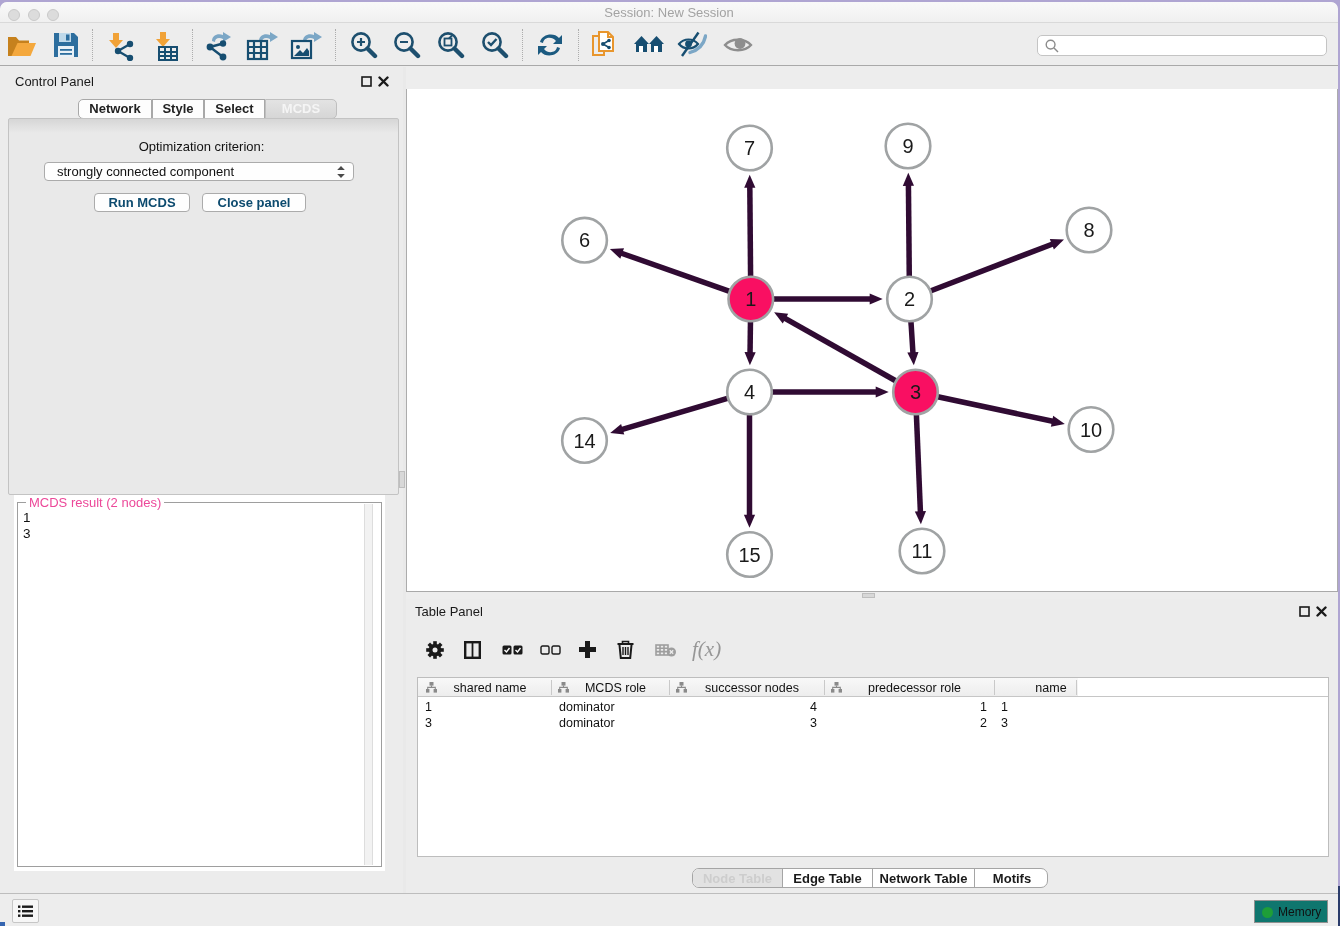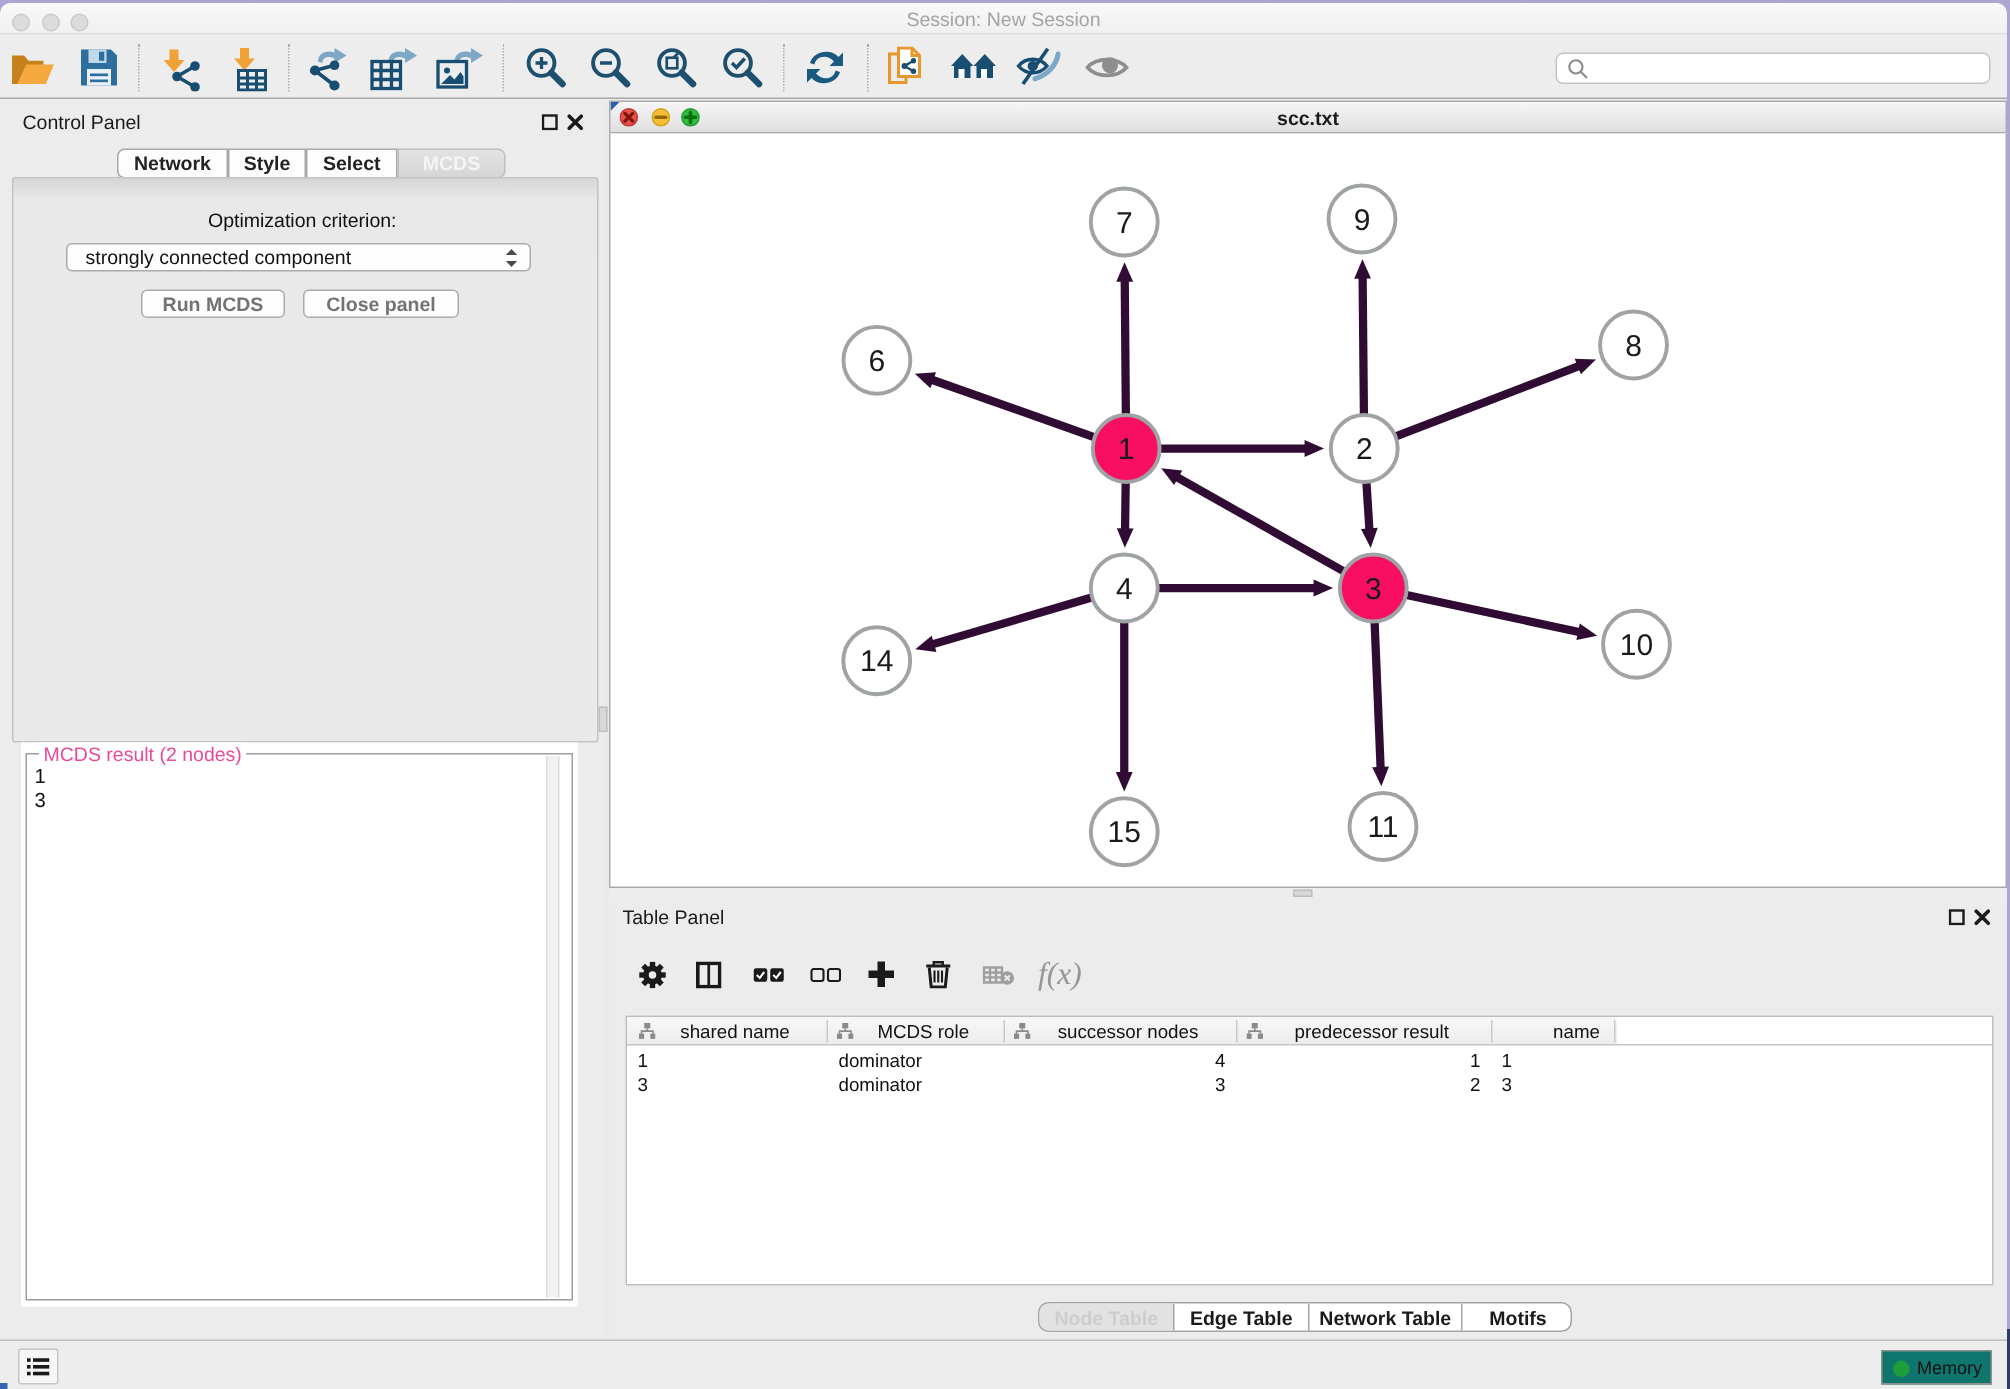--- a/index.html
+++ b/index.html
@@ -16,21 +16,21 @@
 #searchbox { position:absolute; left:1037px; top:11px; width:290px; height:21px; background:#fff; border:1px solid #C4C4C4; border-radius:5px; }
 
 #cpanel { position:absolute; left:0; top:65px; width:403px; height:826px; background:#ECECEC; }
 #cp-title { position:absolute; left:15px; top:7px; font-size:13px; color:#1A1A1A; }
 .minibtn { position:absolute; top:9px; }
 .tabs { position:absolute; top:32px; height:20px; }
 .tab { position:absolute; top:0; height:20px; background:#FDFDFD; border:1px solid #A8A8A8; color:#222; font-size:13px; font-weight:bold; text-align:center; line-height:18px; }
 #tabpane { position:absolute; left:8px; top:51px; width:391px; height:377px; background:linear-gradient(#D6D6D6 0px, #E9E9E9 14px); border:1px solid #C3C3C3; border-radius:2px; }
 #optlabel { position:absolute; left:0; top:72px; width:100%; text-align:center; font-size:13px; color:#111; }
 #dropdown { position:absolute; left:44px; top:95px; width:310px; height:19px; background:#FEFEFE; border:1px solid #ABABAB; border-radius:4px; font-size:13px; color:#111; line-height:17px; padding-left:12px; }
-.btn { position:absolute; top:126px; height:19px; background:#FEFEFE; border:1px solid #ABABAB; border-radius:4px; font-size:13px; font-weight:bold; color:#737373; text-align:center; line-height:17px; }
+.btn { position:absolute; top:126px; height:19px; background:#FEFEFE; border:1px solid #ABABAB; border-radius:4px; font-size:13px; font-weight:bold; color:#0c4a6e; text-align:center; line-height:17px; }
 #resultwrap { position:absolute; left:14px; top:428px; width:371px; height:376px; background:#fff; }
 #fieldset { position:absolute; left:3px; top:7px; right:3px; bottom:4px; border:1px solid #9E9E9E; }
 #legend { position:absolute; left:8px; top:-8px; background:#fff; padding:0 3px; font-size:13px; color:#ec4899; }
 
 #vdivider { position:absolute; left:403px; top:65px; width:3px; height:826px; background:#E9E9E9; }
 
 #netwin { position:absolute; left:406px; top:65px; width:932px; height:525px; }
 #nettitle { position:absolute; left:0; top:0; width:932px; height:22px; background:linear-gradient(#F6F6F6,#DFDFDF); border:1px solid #ACACAC; }
 #netcanvas { position:absolute; left:0px; top:22px; width:932px; height:503px; background:#fff; border-left:1px solid #ACACAC; border-right:1px solid #ACACAC; }
 
@@ -190,34 +190,20 @@
       <div id="fieldset">
         <div id="legend">MCDS result (2 nodes)</div>
         <div style="position:absolute; left:5px; top:7px; font-size:13.5px; color:#111; line-height:16px;">1<br>3</div>
         <div style="position:absolute; right:8px; top:1px; width:9px; bottom:1px; background:#F2F2F2; border-left:1px solid #DDDDDD; border-right:1px solid #DDDDDD;"></div>
       </div>
     </div>
   </div>
   <div id="vdivider"></div>
   <div class="abs" style="left:399px; top:469px; width:6px; height:17px; background:#D8D8D8; border:1px solid #BEBEBE;"></div>
   <div id="netwin">
-    <div id="nettitle">
-      <svg width="6" height="6" viewBox="0 0 6 6" style="position:absolute; left:0; top:0;">
-          <path d="M0 0 L6 0 L0 6 Z" fill="#2F5FAB"></path>
-        </svg>
-      <div style="position:absolute; left:0; top:3px; width:100%; text-align:center; font-size:13px; font-weight:bold; color:#1A1A1A;">scc.txt</div>
-      <svg width="58" height="13" viewBox="0 0 58 13" style="position:absolute; left:6px; top:4px;">
-        <circle cx="6.2" cy="6.2" r="5.7" fill="#E8514B" stroke="#C0392E" stroke-width="1"></circle>
-        <path d="M3.6 3.6 L8.8 8.8 M8.8 3.6 L3.6 8.8" stroke="#7E160E" stroke-width="2.2" stroke-linecap="round"></path>
-        <circle cx="27.6" cy="6.2" r="5.7" fill="#F5BE35" stroke="#D6A21C" stroke-width="1"></circle>
-        <path d="M4 6.2 L10.4 6.2" transform="translate(20.4,0)" stroke="#8E690A" stroke-width="2.4" stroke-linecap="round"></path>
-        <circle cx="47.3" cy="6.2" r="5.7" fill="#30BE40" stroke="#1E9E2D" stroke-width="1"></circle>
-        <path d="M43.9 6.2 L50.7 6.2 M47.3 2.8 L47.3 9.6" stroke="#0B6E12" stroke-width="2.4" stroke-linecap="round"></path>
-      </svg>
-    </div>
     <div id="netcanvas">
       <svg width="930" height="503" viewBox="407 87 930 503">
         <g stroke="#300B33" stroke-width="5.5" fill="none">
           <line x1="750.6" y1="276.7" x2="749.8" y2="182.8"></line>
           <line x1="731.7" y1="290.2" x2="619.3" y2="250.5"></line>
           <line x1="771.1" y1="297.0" x2="872.7" y2="297.0"></line>
           <line x1="750.5" y1="317.3" x2="750.0" y2="353.2"></line>
           <line x1="909.3" y1="276.7" x2="908.4" y2="180.8"></line>
           <line x1="928.4" y1="289.7" x2="1054.7" y2="241.2"></line>
           <line x1="910.8" y1="317.3" x2="913.1" y2="353.3"></line>
@@ -372,21 +358,21 @@
         </svg>
       <div class="abs hlabel" style="left:262px; width:144px;">successor nodes</div>
       <svg class="abs hicon" style="left:413px;" width="11" height="11" viewBox="0 0 11 11">
           <g fill="#8A8A8A">
             <rect x="3.5" y="0" width="4" height="3.6"></rect>
             <rect x="0" y="7" width="3.4" height="3.6"></rect>
             <rect x="7.6" y="7" width="3.4" height="3.6"></rect>
             <path d="M5.5 3.6 L5.5 5.4 M1.7 7 L1.7 5.4 L9.3 5.4 L9.3 7" stroke="#8A8A8A" fill="none" stroke-width="1.1"></path>
           </g>
         </svg>
-      <div class="abs hlabel" style="left:417px; width:159px;">predecessor result</div>
+      <div class="abs hlabel" style="left:417px; width:159px;">predecessor role</div>
       <div class="abs hlabel" style="left:576px; width:82px;margin-left:16px;">name</div>
       <div class="abs rowtxt" style="left:7px; top:22px;">1</div>
       <div class="abs rowtxt" style="left:141px; top:22px;">dominator</div>
       <div class="abs rowtxt" style="left:251px; top:22px; width:148px; text-align:right;">4</div>
       <div class="abs rowtxt" style="left:406px; top:22px; width:163px; text-align:right;">1</div>
       <div class="abs rowtxt" style="left:583px; top:22px;">1</div>
       <div class="abs rowtxt" style="left:7px; top:38px;">3</div>
       <div class="abs rowtxt" style="left:141px; top:38px;">dominator</div>
       <div class="abs rowtxt" style="left:251px; top:38px; width:148px; text-align:right;">3</div>
       <div class="abs rowtxt" style="left:406px; top:38px; width:163px; text-align:right;">2</div>

